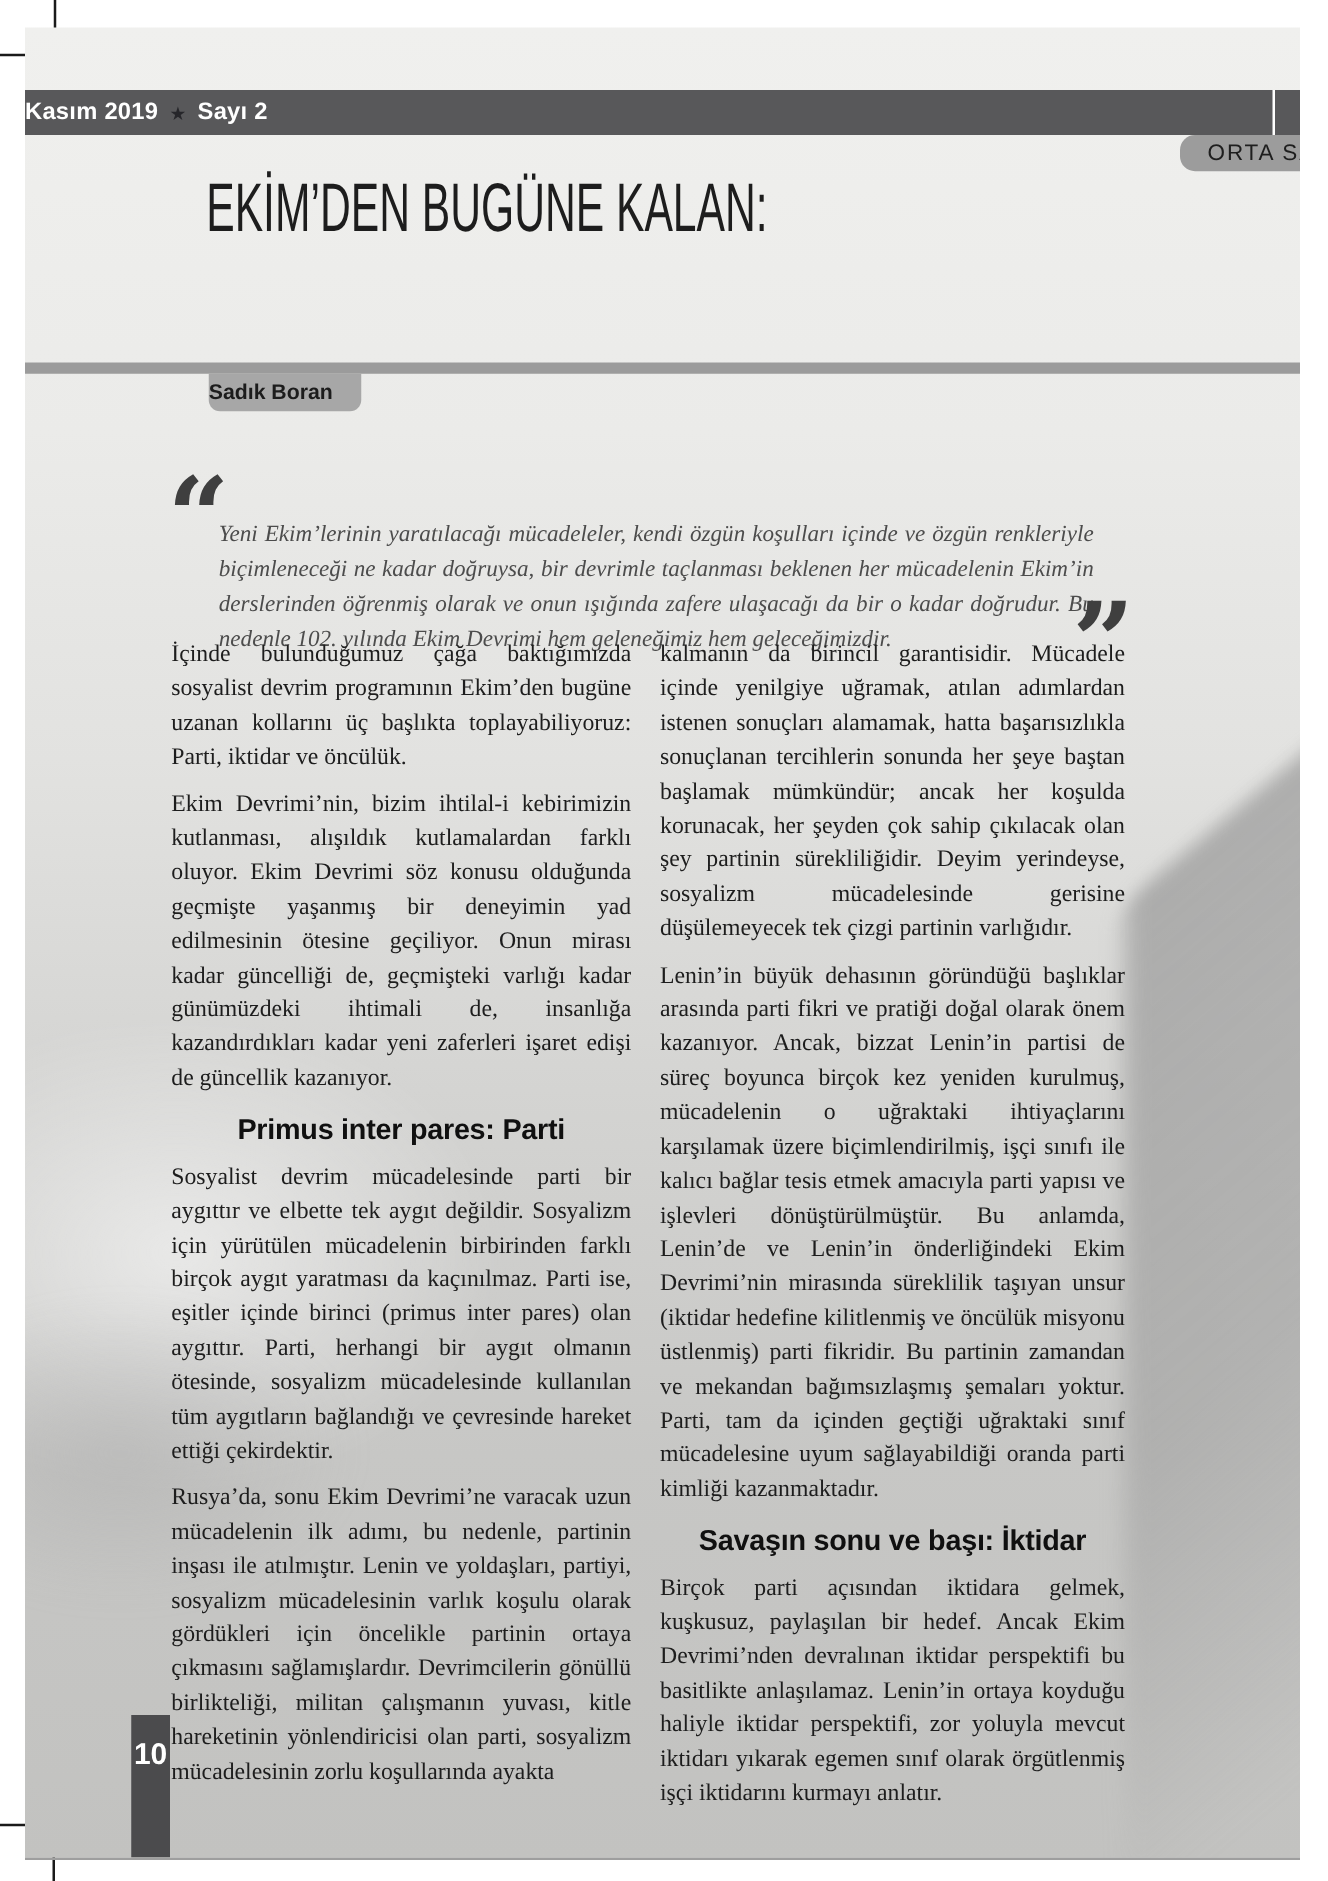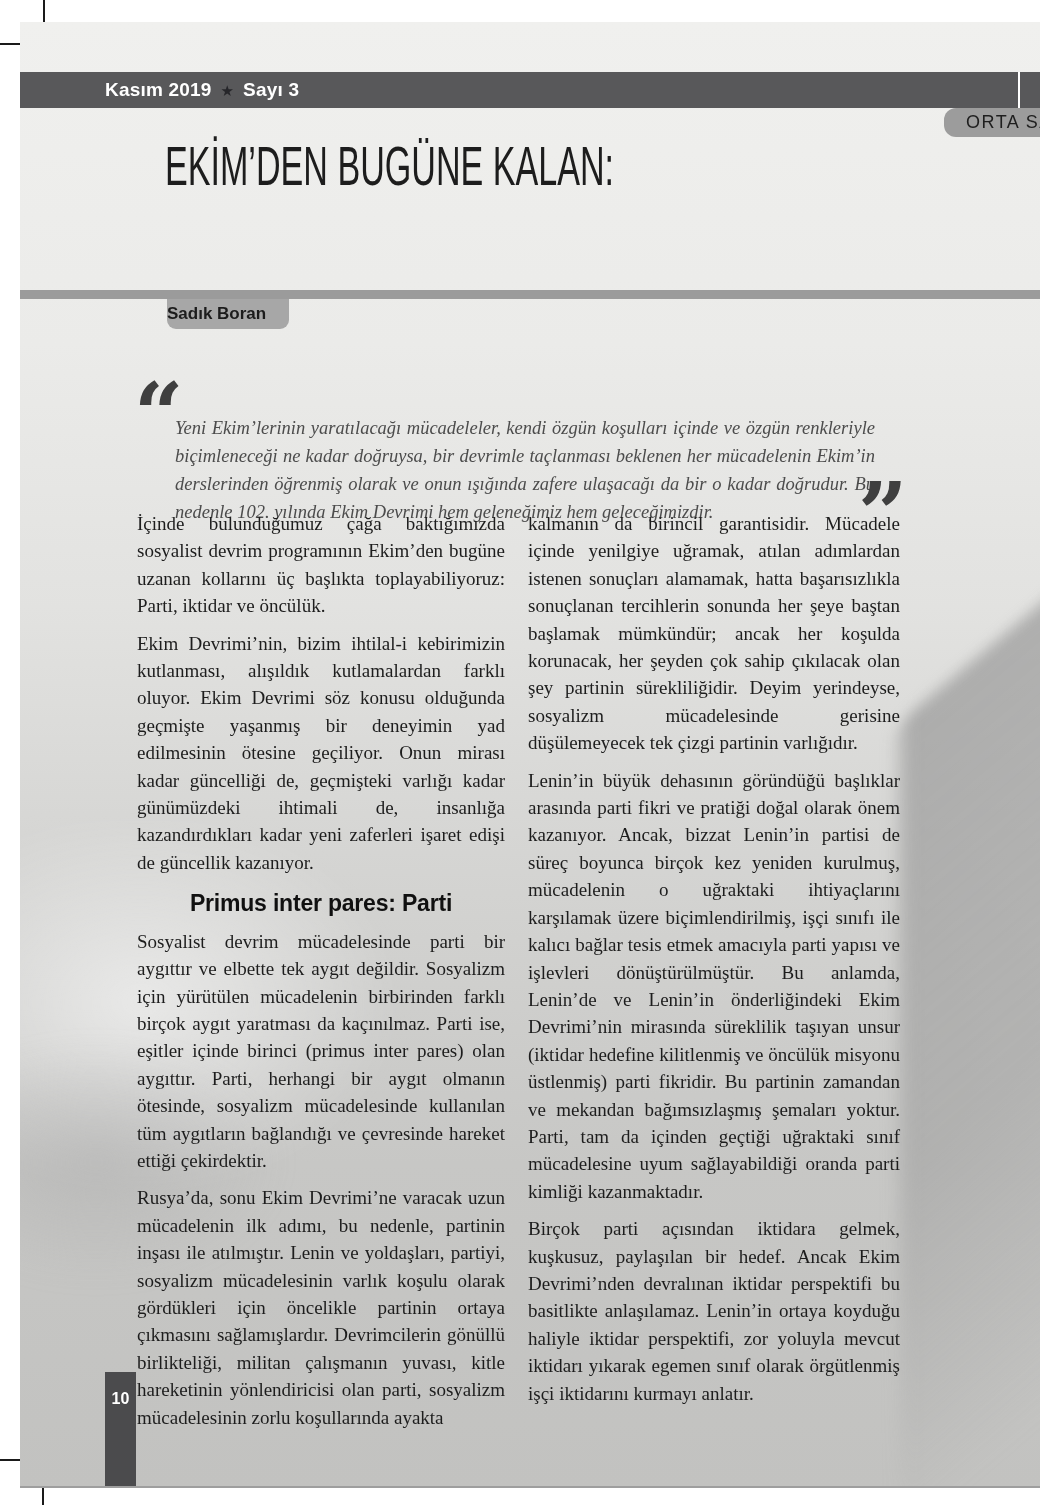--- a/index.html
+++ b/index.html
@@ -28,21 +28,21 @@
     filter:blur(10px);
   }
   .bg-photo-left2{
     position:absolute;left:-60px;top:1010px;width:340px;height:260px;
     background:radial-gradient(ellipse at 40% 50%,rgba(173,173,173,.5),rgba(173,173,173,0) 65%);
     filter:blur(12px);
   }
   
   #masthead{
     position:absolute;left:0;top:50px;width:1020px;height:36px;
-    background:#58585a;display:flex;align-items:center;padding-left:85px;box-sizing:border-box;
+    background:#58585a;display:flex;align-items:center;box-sizing:border-box;
   }
   #masthead .date, #masthead .issue{
     color:#ffffff;font-weight:bold;font-size:19px;letter-spacing:.2px;
   }
   #masthead .star{color:#26262a;font-size:15px;margin:0 9px;position:relative;top:1px;}
   #reg-line{position:absolute;left:998px;top:50px;width:2px;height:36px;background:#ffffff;}
   
   #section-tab{
     position:absolute;left:924px;top:86px;width:120px;height:29px;
     background:#9c9c9c;border-radius:12px 0 0 12px;
@@ -99,42 +99,42 @@
   .col p{margin:0 0 10px 0;}
   .col h3{
     font-family:"Liberation Sans",sans-serif;font-size:23px;font-weight:bold;
     color:#101010;margin:14px 0 10px 0;letter-spacing:-.2px;text-align:center;
   }
   
   #folio-bar{
     position:absolute;left:85px;top:1350px;width:31px;height:114px;
     background:#4b4b4d;display:flex;justify-content:center;
   }
-  #folio-bar span{color:#ffffff;font-weight:bold;font-size:16px;margin-top:18px;}
+  #folio-bar span{color:#ffffff;font-weight:bold;font-size:24px;margin-top:18px;}
 </style>
 </head>
 <body>
 
 <div id="canvas">
 
   <div class="crop" style="left:43px;top:0;width:2px;height:30px;"></div>
   <div class="crop" style="left:0;top:43px;width:31px;height:2px;"></div>
   <div class="crop" style="left:0;top:1459px;width:30px;height:2px;"></div>
   <div class="crop" style="left:42px;top:1474px;width:2px;height:31px;"></div>
 
   <div id="page">
 
     <div class="bg-photo-right"></div>
     <div class="bg-photo-left"></div>
     <div class="bg-photo-left2"></div>
 
     <div id="masthead">
       <span class="date">Kasım 2019</span>
       <span class="star">★</span>
-      <span class="issue">Sayı 3</span>
+      <span class="issue">Sayı 2</span>
     </div>
     <div id="reg-line"></div>
 
     <div id="section-tab">
       <span>ORTA SA</span>
     </div>
 
     <div id="kicker">EKİM’DEN BUGÜNE KALAN:</div>
 
     <div id="banner-underline"></div>
@@ -151,20 +151,21 @@
       <p>İçinde bulunduğumuz çağa baktığımızda sosyalist devrim programının Ekim’den bugüne uzanan kollarını üç başlıkta toplayabiliyoruz: Parti, iktidar ve öncülük.</p>
       <p>Ekim Devrimi’nin, bizim ihtilal-i kebirimizin kutlanması, alışıldık kutlamalardan farklı oluyor. Ekim Devrimi söz konusu olduğunda geçmişte yaşanmış bir deneyimin yad edilmesinin ötesine geçiliyor. Onun mirası kadar güncelliği de, geçmişteki varlığı kadar günümüzdeki ihtimali de, insanlığa kazandırdıkları kadar yeni zaferleri işaret edişi de güncellik kazanıyor.</p>
       <h3>Primus inter pares: Parti</h3>
       <p>Sosyalist devrim mücadelesinde parti bir aygıttır ve elbette tek aygıt değildir. Sosyalizm için yürütülen mücadelenin birbirinden farklı birçok aygıt yaratması da kaçınılmaz. Parti ise, eşitler içinde birinci (primus inter pares) olan aygıttır. Parti, herhangi bir aygıt olmanın ötesinde, sosyalizm mücadelesinde kullanılan tüm aygıtların bağlandığı ve çevresinde hareket ettiği çekirdektir.</p>
       <p>Rusya’da, sonu Ekim Devrimi’ne varacak uzun mücadelenin ilk adımı, bu nedenle, partinin inşası ile atılmıştır. Lenin ve yoldaşları, partiyi, sosyalizm mücadelesinin varlık koşulu olarak gördükleri için öncelikle partinin ortaya çıkmasını sağlamışlardır. Devrimcilerin gönüllü birlikteliği, militan çalışmanın yuvası, kitle hareketinin yönlendiricisi olan parti, sosyalizm mücadelesinin zorlu koşullarında ayakta</p>
     </div>
 
     <div class="col" id="col-right">
       <p>kalmanın da birincil garantisidir. Mücadele içinde yenilgiye uğramak, atılan adımlardan istenen sonuçları alamamak, hatta başarısızlıkla sonuçlanan tercihlerin sonunda her şeye baştan başlamak mümkündür; ancak her koşulda korunacak, her şeyden çok sahip çıkılacak olan şey partinin sürekliliğidir. Deyim yerindeyse, sosyalizm mücadelesinde gerisine düşülemeyecek tek çizgi partinin varlığıdır.</p>
       <p>Lenin’in büyük dehasının göründüğü başlıklar arasında parti fikri ve pratiği doğal olarak önem kazanıyor. Ancak, bizzat Lenin’in partisi de süreç boyunca birçok kez yeniden kurulmuş, mücadelenin o uğraktaki ihtiyaçlarını karşılamak üzere biçimlendirilmiş, işçi sınıfı ile kalıcı bağlar tesis etmek amacıyla parti yapısı ve işlevleri dönüştürülmüştür. Bu anlamda, Lenin’de ve Lenin’in önderliğindeki Ekim Devrimi’nin mirasında süreklilik taşıyan unsur (iktidar hedefine kilitlenmiş ve öncülük misyonu üstlenmiş) parti fikridir. Bu partinin zamandan ve mekandan bağımsızlaşmış şemaları yoktur. Parti, tam da içinden geçtiği uğraktaki sınıf mücadelesine uyum sağlayabildiği oranda parti kimliği kazanmaktadır.</p>
+      <h3>Savaşın sonu ve başı: İktidar</h3>
       <p>Birçok parti açısından iktidara gelmek, kuşkusuz, paylaşılan bir hedef. Ancak Ekim Devrimi’nden devralınan iktidar perspektifi bu basitlikte anlaşılamaz. Lenin’in ortaya koyduğu haliyle iktidar perspektifi, zor yoluyla mevcut iktidarı yıkarak egemen sınıf olarak örgütlenmiş işçi iktidarını kurmayı anlatır.</p>
     </div>
 
     <div id="folio-bar">
       <span>10</span>
     </div>
 
   </div>
 </div>
 

